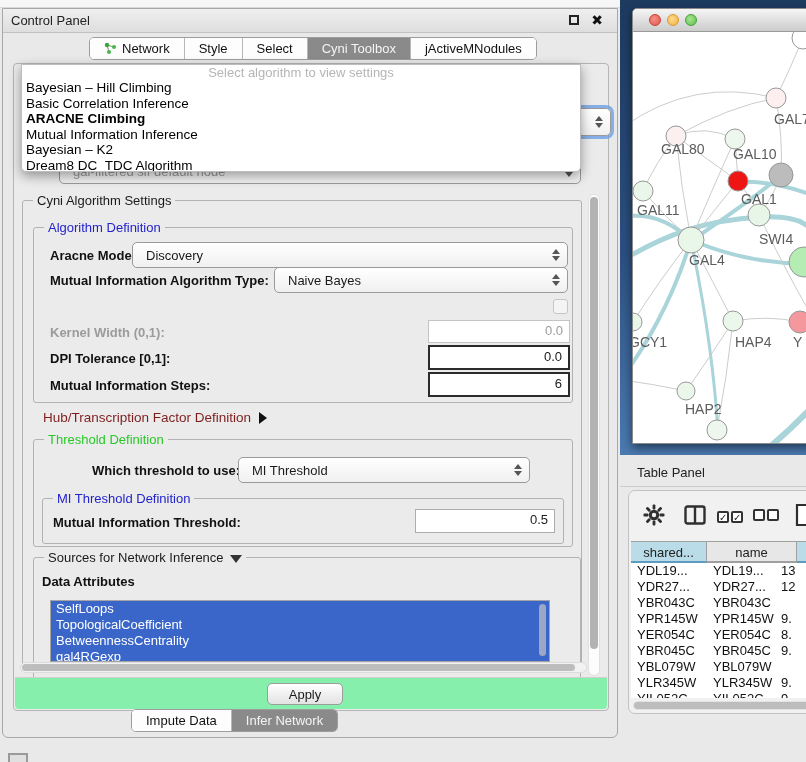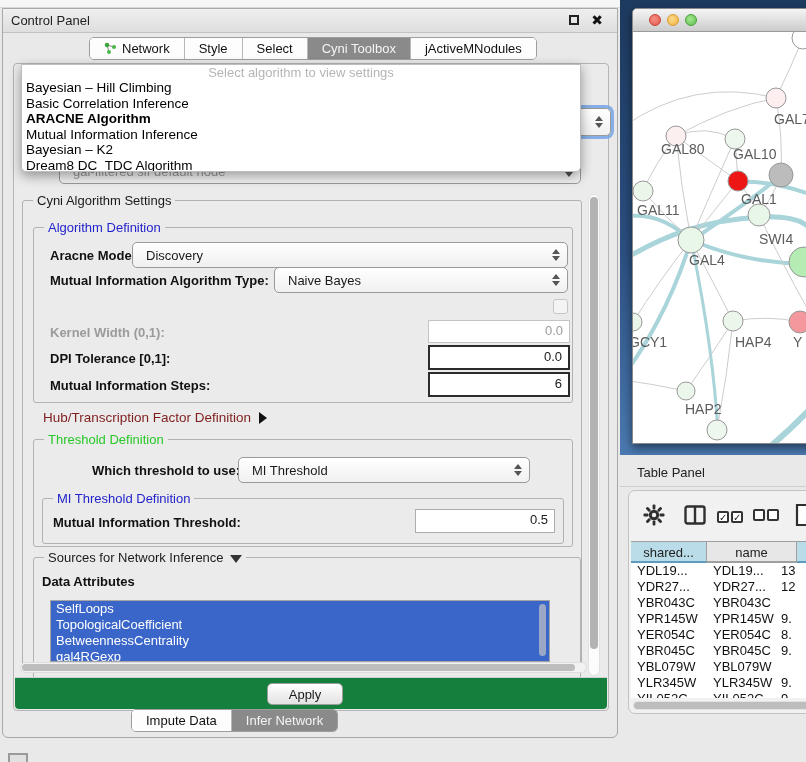--- a/index.html
+++ b/index.html
@@ -66,21 +66,21 @@
   #attr-list { position:absolute; left:16px; top:42px; width:500px; height:62px; border:1px solid #a5a5a5; background:#fff; overflow:hidden; }
   .attr-item { height:16px; line-height:16px; background:var(--selection_blue); color:#fff; padding-left:5px; font-size:13px; white-space:nowrap; }
   #attr-vscroll { position:absolute; right:3px; top:3px; width:7px; height:52px; border-radius:4px; background:#9aa7c6; }
 
   
   #settings-hscroll { position:absolute; left:6px; top:598px; width:567px; height:11px; background:#f2f2f2; border-radius:6px; border:1px solid #dcdcdc; }
   #settings-hscroll .thumb { position:absolute; left:1px; top:1px; height:7px; width:553px; background:#bdbdbd; border-radius:5px; }
   #settings-vscroll { position:absolute; right:8px; top:130px; width:12px; height:482px; background:#fcfcfc; border:1px solid #e0e0e0; border-radius:7px; }
   #settings-vscroll .thumb { position:absolute; left:1px; top:2px; width:8px; height:452px; background:#b3b3b3; border-radius:5px; }
 
-  #apply-row { position:absolute; left:1px; right:1px; bottom:1px; height:32px; background:#15803d; border-top:1px solid #cfcfcf; border-radius:0 0 4px 4px; }
+  #apply-row { position:absolute; left:1px; right:1px; bottom:1px; height:32px; background:#86efac; border-top:1px solid #cfcfcf; border-radius:0 0 4px 4px; }
   #apply-btn { position:absolute; left:252px; top:5px; width:76px; height:22px; background:linear-gradient(#ffffff,#e2e2e2); border:1px solid #9c9c9c; border-radius:5px; text-align:center; padding-top:3px; font-size:13px; }
 
   
   #cp-bottom-tabs { position:absolute; left:128px; top:700px; height:23px; display:flex; border:1px solid #9d9d9d; border-radius:5px; overflow:hidden; background:#fdfdfd; }
 
   #dock-chip { position:absolute; left:8px; top:753px; width:20px; height:12px; background:#e0e0e0; border:2px solid #9a9a9a; }
 
   
   #desktop { position:absolute; left:620px; top:0; width:186px; height:456px; background:linear-gradient(180deg,#1d3a5f 0%,#2b4f80 55%,#4b7ab1 100%); }
   #net-win { position:absolute; left:632px; top:8px; width:185px; height:436px; background:#fff; border:1px solid #8a8a8a; border-radius:5px 5px 0 0; box-shadow:0 4px 10px rgba(0,0,0,.5); overflow:hidden; }
@@ -251,21 +251,21 @@
       <div id="apply-row">
         <div id="apply-btn">Apply</div>
       </div>
     </div>
 
     <div id="alg-popup">
       <div class="prompt">Select algorithm to view settings</div>
       <div id="alg-items">
           <div class="alg-item">Bayesian – Hill Climbing</div>
           <div class="alg-item">Basic Correlation Inference</div>
-          <div class="alg-item bold">ARACNE Algorithm</div>
+          <div class="alg-item bold">ARACNE Climbing</div>
           <div class="alg-item">Mutual Information Inference</div>
           <div class="alg-item">Bayesian – K2</div>
           <div class="alg-item">Dream8 DC_TDC Algorithm</div>
         </div>
     </div>
 
     <div id="cp-bottom-tabs">
         <div class="seg-tab">
           <span>Impute Data</span>
         </div>

